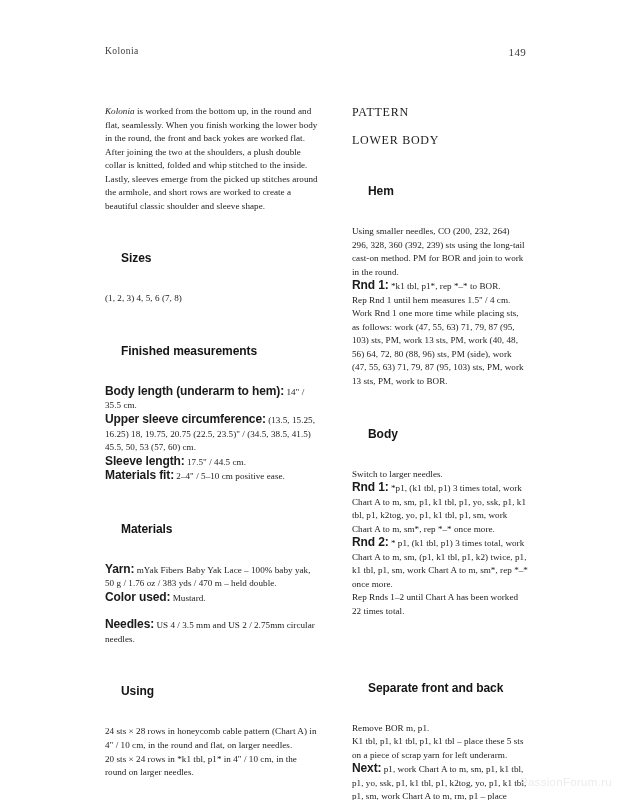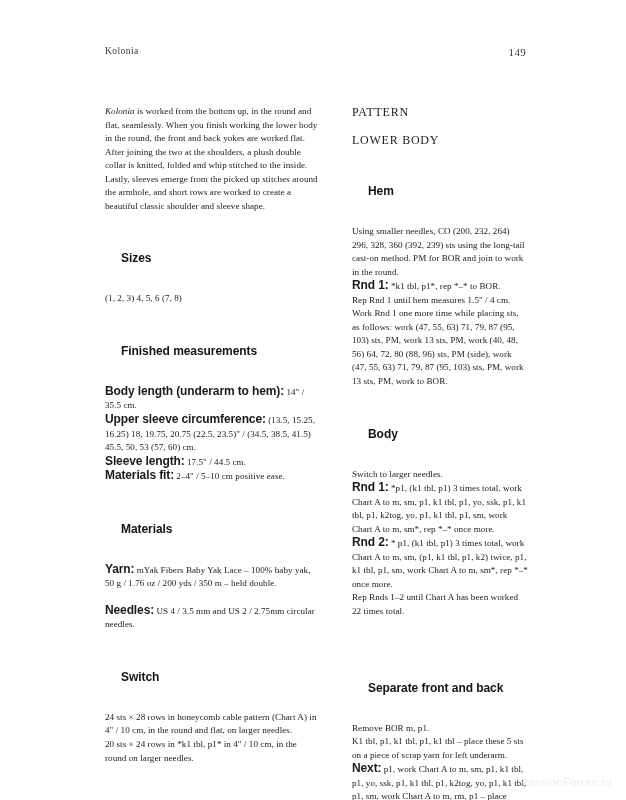--- a/index.html
+++ b/index.html
@@ -145,27 +145,28 @@
 
     <p class="body-text"><span class="bd-inline">Body length (underarm to hem):</span> <span>14" / 35.5 cm.</span></p>
     <p class="body-text"><span class="bd-inline">Upper sleeve circumference:</span> <span>(13.5, 15.25, 16.25) 18, 19.75, 20.75 (22.5, 23.5)" / (34.5, 38.5, 41.5) 45.5, 50, 53 (57, 60) cm.</span></p>
     <p class="body-text"><span class="bd-inline">Sleeve length:</span> <span>17.5" / 44.5 cm.</span></p>
     <p class="body-text"><span class="bd-inline">Materials fit:</span> <span>2–4" / 5–10 cm positive ease.</span></p>
 
     <div class="gap-sec"></div>
     <h3 class="sub-head">Materials</h3>
     <div class="gap-afterh"></div>
 
-    <p class="body-text"><span class="bd-inline">Yarn:</span> <span>mYak Fibers Baby Yak Lace – 100% baby yak, 50 g / 1.76 oz / 200 yds / 350 m – held double.</span></p>
+    <p class="body-text"><span class="bd-inline">Yarn:</span> <span>mYak Fibers Baby Yak Lace – 100% baby yak, 50 g / 1.76 oz / 383 yds / 470 m – held double.</span></p>
+    <p class="body-text"><span class="bd-inline">Color used:</span> <span>Mustard.</span></p>
 
     <div class="gap-para"></div>
     <p class="body-text"><span class="bd-inline">Needles:</span> <span>US 4 / 3.5 mm and US 2 / 2.75mm circular needles.</span></p>
 
     <div class="gap-sec"></div>
-    <h3 class="sub-head">Switch</h3>
+    <h3 class="sub-head">Using</h3>
     <div class="gap-afterh"></div>
     <p class="body-text">24 sts × 28 rows in honeycomb cable pattern (Chart A) in 4" / 10 cm, in the round and flat, on larger needles.</p>
     <p class="body-text">20 sts × 24 rows in *k1 tbl, p1* in 4" / 10 cm, in the round on larger needles.</p>
   </div>
 
   <div class="col col-right">
 
     <h2 class="section-head">PATTERN</h2>
 
     <div class="gap-head"></div>

